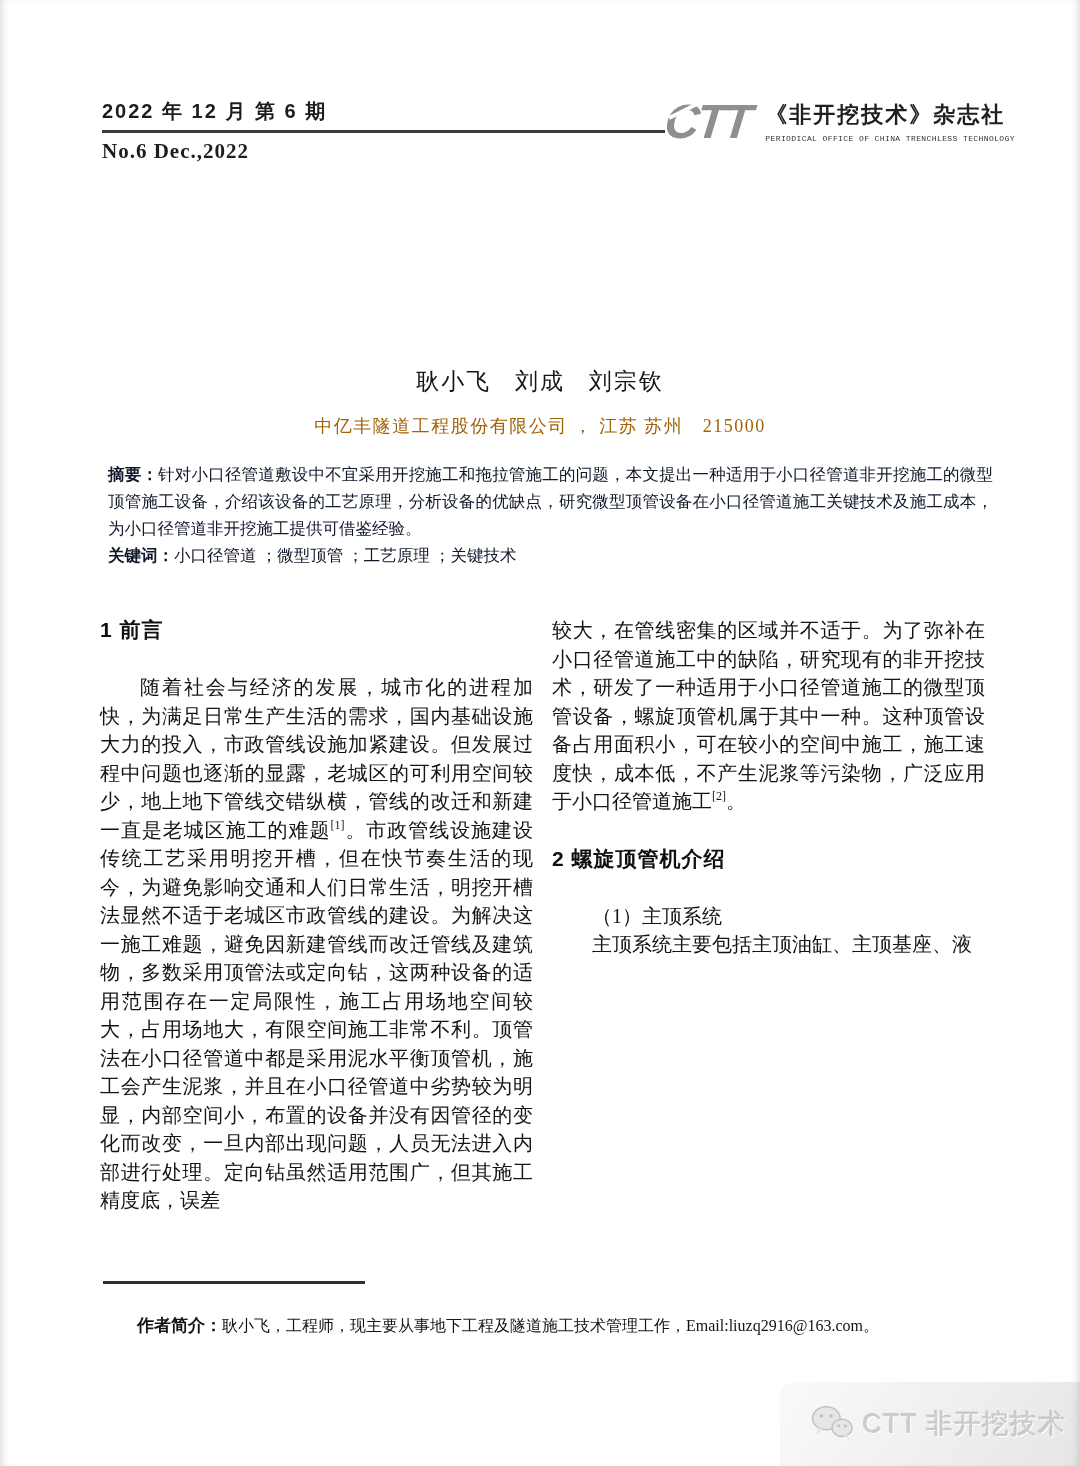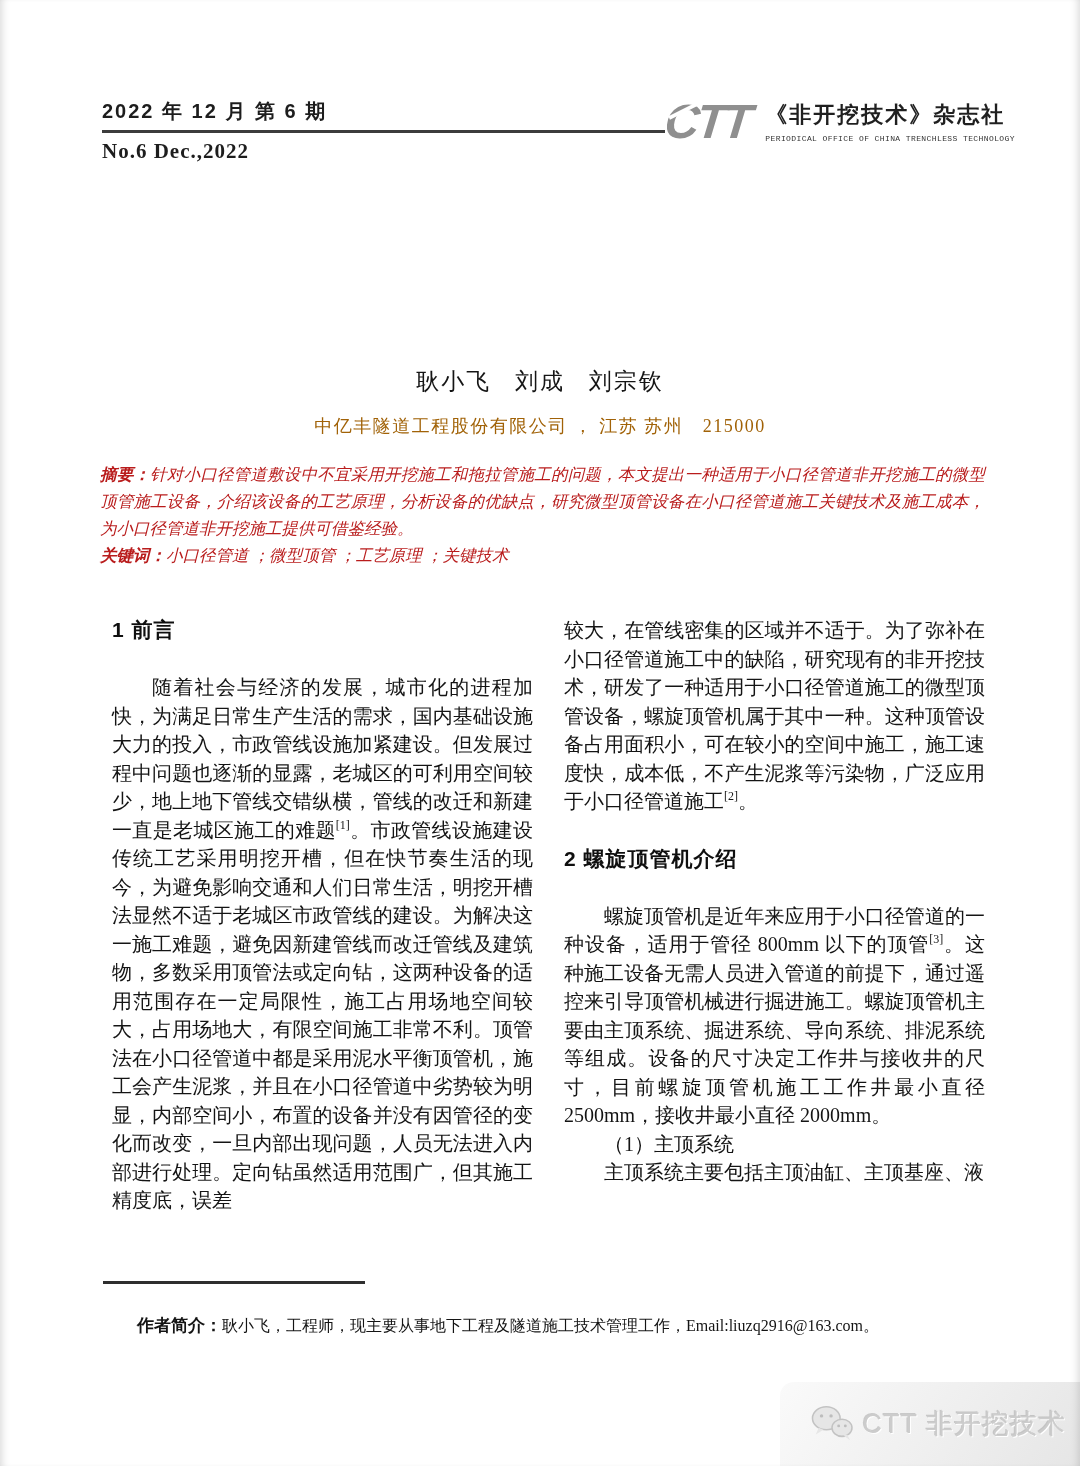--- a/index.html
+++ b/index.html
@@ -29,27 +29,27 @@
   .journal-cn{font-family:"Liberation Sans","DejaVu Sans",sans-serif;font-weight:bold;font-size:22px;letter-spacing:2px;color:#1f1f1f;white-space:nowrap;}
   .journal-en{font-size:8px;letter-spacing:.4px;color:#333;margin-top:4px;white-space:nowrap;font-family:Liberation Mono, monospace;}
   
   .article-title{position:absolute;top:266px;left:0;width:100%;text-align:center;
     font-weight:900;font-size:40px;letter-spacing:1px;color:#0d0d0d;}
   .authors{position:absolute;top:366px;left:0;width:100%;text-align:center;
     font-size:23px;letter-spacing:2px;word-spacing:16px;color:#151515;}
   .affiliation{position:absolute;top:414px;left:0;width:100%;text-align:center;
     font-size:18px;letter-spacing:1.5px;color:#a16207;}
   
-  .abstract{position:absolute;top:461px;left:100px;width:885px;
-    font-size:16.5px;line-height:27px;text-align:justify;color:#b91c1c;font-style:italic;}
+  .abstract{position:absolute;top:461px;left:108px;width:885px;
+    font-size:16.5px;line-height:27px;text-align:justify;color:#0f172a;}
   .abstract p{margin:0;}
   .b-label{font-family:"Liberation Sans","DejaVu Sans",sans-serif;font-weight:bold;}
   
   .body-cols{position:absolute;top:616px;left:100px;width:885px;display:flex;gap:19px;}
-  .col{width:433px;font-size:20px;line-height:28.5px;text-align:justify;color:#141414;margin-left:12px;}
+  .col{width:433px;font-size:20px;line-height:28.5px;text-align:justify;color:#141414;}
   .col p{margin:0;text-indent:2em;}
   .col p.noindent{text-indent:0;}
   h2.sec{font-family:"Liberation Sans","DejaVu Sans",sans-serif;font-weight:bold;
     font-size:21px;line-height:28px;margin:0 0 29px 0;color:#0f0f0f;letter-spacing:1px;}
   h2.sec.mid{margin-top:29px;}
   sup.ref{font-size:12px;line-height:0;vertical-align:super;}
   
   .foot-line{position:absolute;top:1281px;left:103px;width:262px;height:3px;background:#2e2e2e;}
   .bio{position:absolute;top:1314px;left:137px;width:790px;font-size:16px;line-height:24px;color:#141414;}
   .bio .b-label{font-size:17px;}
@@ -91,21 +91,20 @@
   </div>
 
   <div class="body-cols">
     <div class="col">
       <h2 class="sec">1 前言</h2>
       <p><span>随着社会与经济的发展，城市化的进程加快，为满足日常生产生活的需求，国内基础设施大力的投入，市政管线设施加紧建设。但发展过程中问题也逐渐的显露，老城区的可利用空间较少，地上地下管线交错纵横，管线的改迁和新建一直是老城区施工的难题</span><sup class="ref">[1]</sup><span>。市政管线设施建设传统工艺采用明挖开槽，但在快节奏生活的现今，为避免影响交通和人们日常生活，明挖开槽法显然不适于老城区市政管线的建设。为解决这一施工难题，避免因新建管线而改迁管线及建筑物，多数采用顶管法或定向钻，这两种设备的适用范围存在一定局限性，施工占用场地空间较大，占用场地大，有限空间施工非常不利。顶管法在小口径管道中都是采用泥水平衡顶管机，施工会产生泥浆，并且在小口径管道中劣势较为明显，内部空间小，布置的设备并没有因管径的变化而改变，一旦内部出现问题，人员无法进入内部进行处理。定向钻虽然适用范围广，但其施工精度底，误差</span></p>
     </div>
     <div class="col">
       <p class="noindent"><span>较大，在管线密集的区域并不适于。为了弥补在小口径管道施工中的缺陷，研究现有的非开挖技术，研发了一种适用于小口径管道施工的微型顶管设备，螺旋顶管机属于其中一种。这种顶管设备占用面积小，可在较小的空间中施工，施工速度快，成本低，不产生泥浆等污染物，广泛应用于小口径管道施工</span><sup class="ref">[2]</sup><span>。</span></p>
       <h2 class="sec mid">2 螺旋顶管机介绍</h2>
-      <p><span>螺旋顶管机是近年来应用于小口径管道的一种设备，适用于管径 800mm 以下的顶管</span><sup class="ref">[3]</sup><span>。这种施工设备无需人员进入管道的前提下，通过遥控来引导顶管机械进行掘进施工。螺旋顶管机主要由主顶系统、掘进系统、导向系统、排泥系统等组成。设备的尺寸决定工作井与接收井的尺寸，目前螺旋顶管机施工工作井最小直径 2500mm，接收井最小直径 2000mm。</span></p>
       <p>（1）主顶系统</p>
       <p>主顶系统主要包括主顶油缸、主顶基座、液</p>
     </div>
   </div>
 
   <div class="foot-line"></div>
   <div class="bio">
     <span class="b-label">作者简介：</span><span>耿小飞，工程师，现主要从事地下工程及隧道施工技术管理工作，Email:liuzq2916@163.com。</span>
   </div>
 

